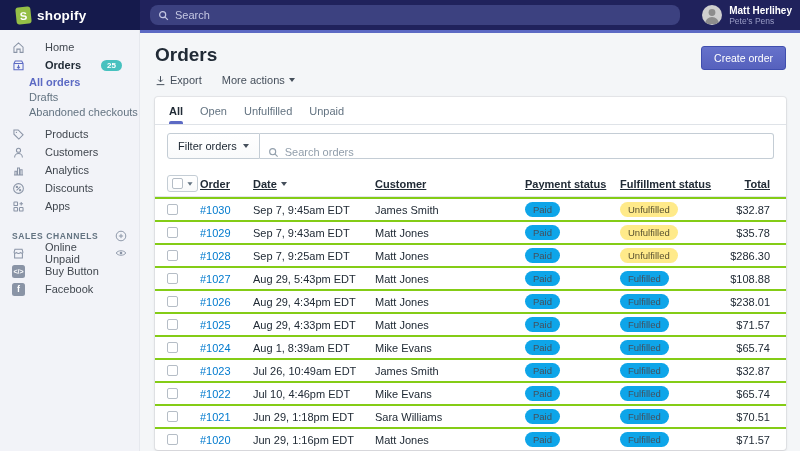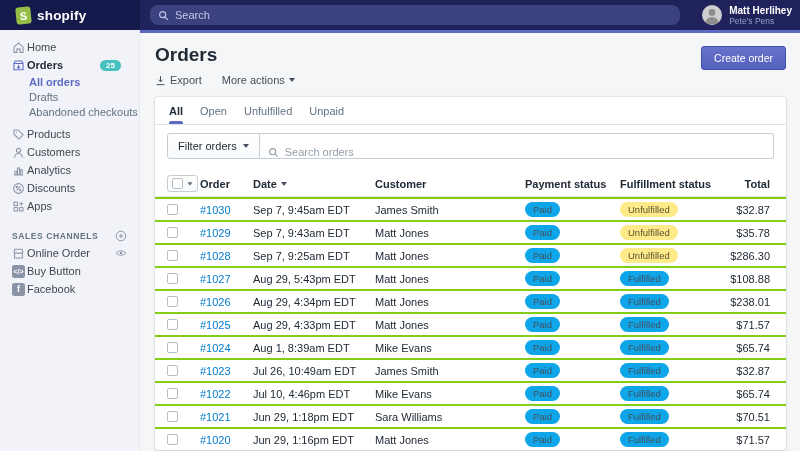--- a/index.html
+++ b/index.html
@@ -11,21 +11,21 @@
   .logo-bag { width:15px; height:17px; background:#95bf47; border-radius:3px; transform:rotate(-6deg); color:#fff; font-size:11px; font-weight:bold; display:flex; align-items:center; justify-content:center; }
   .logo-word { color:#fff; font-size:13.5px; font-weight:bold; letter-spacing:.2px; }
   .topbar-search { margin-left:10px; width:530px; height:20px; background:#3c4180; border-radius:8px; display:flex; align-items:center; padding:0 8px; gap:6px; color:#c4c7e2; font-size:11px; }
   .topbar-user { margin-left:auto; display:flex; align-items:center; gap:7px; padding-right:8px; cursor:pointer; }
   .avatar { width:20px; height:20px; border-radius:50%; background:#cfcfcf; overflow:hidden; display:flex; align-items:center; justify-content:center; flex:none; }
   .user-name { color:#ffffff; font-size:10px; font-weight:bold; line-height:11px; }
   .user-store { color:#9b9ec7; font-size:8.5px; line-height:10px; }
 
   
   .sidebar { position:absolute; top:30px; left:0; width:140px; height:421px; background:#f2f3f8; border-right:1px solid #e6e8ee; padding-top:8px; }
-  .nav-item { height:18px; display:flex; align-items:center; padding:0 12px; gap:2px; font-size:11px; color:#41474f; cursor:pointer; }
+  .nav-item { height:18px; display:flex; align-items:center; padding:0 12px; gap:20px; font-size:11px; color:#41474f; cursor:pointer; }
   .nav-item .nicon { width:13px; height:13px; flex:none; display:flex; align-items:center; justify-content:center; }
   .nav-item .nicon svg { stroke:#8a94a6; fill:none; stroke-width:1.6; }
   .nav-item.active { font-weight:bold; color:#212b36; }
   .nav-item.active .nicon svg { stroke:#5c6ac4; }
   .badge { margin-left:auto; margin-right:6px; background:#47c1bf; color:#fff; font-size:8px; font-weight:bold; padding:1px 6px; border-radius:8px; line-height:9px; }
   .sub-item { height:15px; display:flex; align-items:center; padding-left:29px; font-size:11px; color:#637381; cursor:pointer; }
   .sub-item.active { color:#5c6ac4; font-weight:bold; }
   .nav-gap { height:6px; }
   .section-head { margin-top:13px; height:16px; display:flex; align-items:center; padding:0 12px; font-size:8.5px; font-weight:bold; letter-spacing:.6px; color:#637381; }
   .section-head .plus { margin-left:auto; cursor:pointer; display:flex; }
@@ -47,21 +47,21 @@
   .tab { font-size:11px; color:#637381; display:flex; align-items:center; position:relative; cursor:pointer; }
   .tab.active { color:#212b36; font-weight:bold; }
   .tab.active::after { content:""; position:absolute; left:0; right:0; bottom:0; height:3px; background:#5c6ac4; border-radius:2px 2px 0 0; }
 
   .filter-row { display:flex; padding:8px 12px; }
   .filter-btn { display:flex; align-items:center; gap:6px; border:1px solid #c4cdd5; border-radius:3px 0 0 3px; background:linear-gradient(#fff,#f9fafb); padding:0 10px; height:26px; font-size:11px; color:#212b36; cursor:pointer; font-family:"Liberation Sans", sans-serif; }
   .search-orders { flex:1; display:flex; align-items:flex-end; gap:6px; border:1px solid #c4cdd5; border-left:none; border-radius:0 3px 3px 0; height:26px; padding:0 8px; font-size:11px; color:#919eab; background:#fff; cursor:text; }
 
   
   .trow { display:grid; grid-template-columns:45px 53px 122px 150px 95px 100px 1fr; align-items:center; height:23px; border-top:2px solid #84cc16; font-size:11px; color:#212b36; }
-  .trow.thead { height:26px; border-top:none; border-bottom:1px solid #e3e6ea; font-weight:bold; margin-top:4px; }
+  .trow.thead { height:26px; border-top:none; border-bottom:1px solid #e3e6ea; font-weight:bold; margin-top:4px;text-decoration:underline; }
   .cell-check { padding-left:12px; display:flex; align-items:center; }
   .checkbox { width:11px; height:11px; border:1px solid #b5bdc6; border-radius:2px; background:#fff; cursor:pointer; flex:none; }
   .check-ctl { display:flex; align-items:center; gap:4px; border:1px solid #c4cdd5; border-radius:3px; background:linear-gradient(#fff,#f9fafb); padding:2px 4px; cursor:pointer; }
   .order-link { color:#007ace; cursor:pointer; }
   .cell-total { text-align:right; padding-right:16px; }
   .col-date { display:flex; align-items:center; gap:4px; cursor:pointer; }
   .pill { display:inline-block; background:#0ea5e9; color:#454f5b; font-size:9.5px; padding:2px 8px; border-radius:9px; line-height:11px; }
   .pill-yellow { background:#ffea8a; color:#595130; }
 
   .caret { width:0; height:0; border-left:3.5px solid transparent; border-right:3.5px solid transparent; border-top:4px solid #637381; display:inline-block; }
@@ -181,21 +181,21 @@
           <path d="M10 6.5 V13.5 M6.5 10 H13.5" stroke="#8a94a6" stroke-width="1.6"></path>
         </svg>
       </span>
   </div>
   <div class="nav-item">
     <span class="nicon">
         <svg width="13" height="13" viewBox="0 0 20 20">
           <path d="M4 9 V17 H16 V9 M3 8.5 L4.5 3.5 H15.5 L17 8.5 M3 8.5 C3 8.5 5 10.5 7 8.5 C9 10.5 11 10.5 13 8.5 C15 10.5 17 8.5 17 8.5"></path>
         </svg>
       </span>
-    <span>Online Order</span>
+    <span>Online Unpaid</span>
     <span class="trail-icon">
         <svg width="12" height="12" viewBox="0 0 20 20">
           <path d="M2 10 C5 5 15 5 18 10 C15 15 5 15 2 10 Z" fill="none" stroke="#8a94a6" stroke-width="1.5"></path>
           <circle cx="10" cy="10" r="2.2" fill="#8a94a6"></circle>
         </svg>
       </span>
   </div>
   <div class="nav-item">
     <span class="nicon">
         <span class="fillicon">&lt;/&gt;</span>

